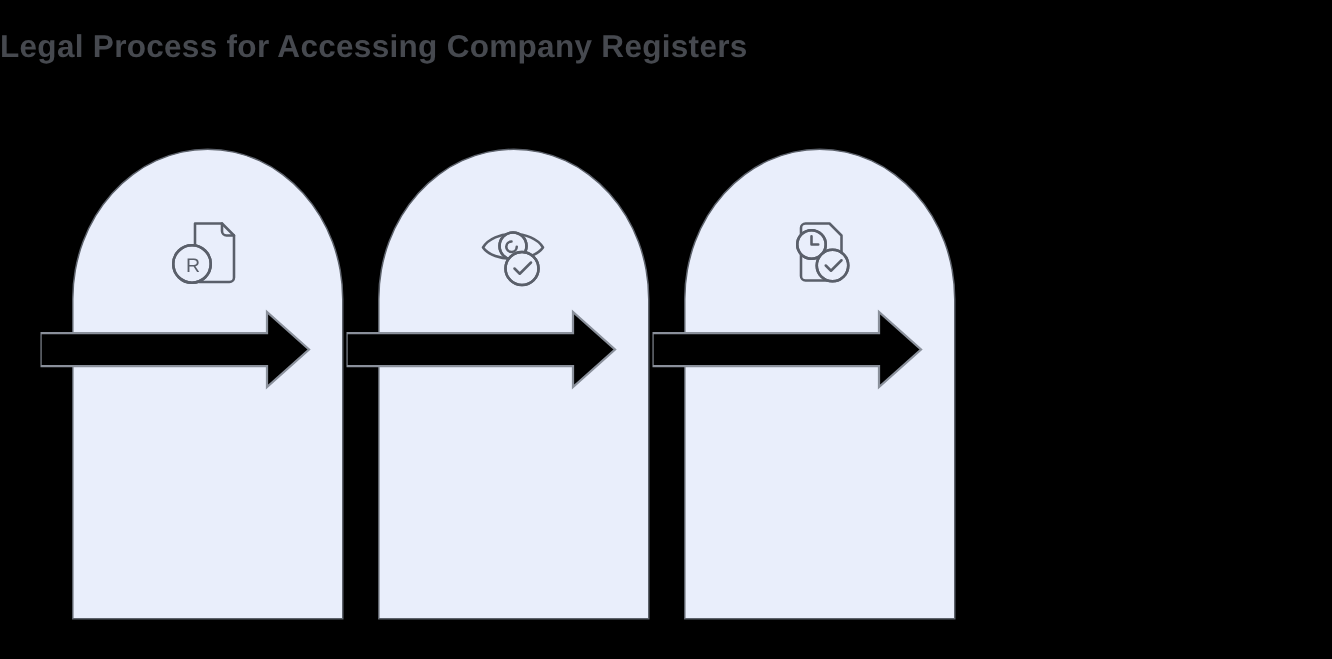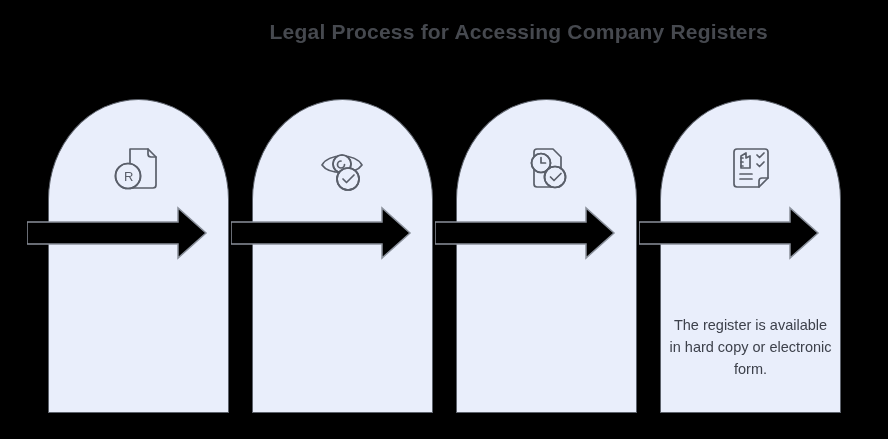--- a/index.html
+++ b/index.html
@@ -1,21 +1,21 @@
 <!DOCTYPE html>
 <html><head>
 <meta charset="utf-8">
 <style>
   html,body{margin:0;padding:0;background:#000;}
   #stage{
     position:relative;width:888px;height:439px;background:#000;overflow:hidden;
     font-family:"Liberation Sans", sans-serif;
   }
   .title{
-    position:absolute;top:20px;left:0;width:768px;text-align:right;
+    position:absolute;top:20px;left:0;width:768px;text-align:left;
     font-size:21px;font-weight:bold;letter-spacing:.2px;color:#46494f;
   }
   .card{
     position:absolute;top:99px;width:181px;height:314px;
     background:#e9eefb;border:1.5px solid #5d626b;box-sizing:border-box;
     border-radius:50% 50% 0 0 / 32% 32% 0 0;
   }
   .card-1{left:48px}.card-2{left:252px}.card-3{left:456px}.card-4{left:660px}
   .icon-wrap{
     position:absolute;top:38px;left:0;width:100%;height:62px;
@@ -83,31 +83,14 @@
         <circle class="mask" cx="37" cy="37" r="10.5"></circle>
         <circle cx="37" cy="37" r="10.5"></circle>
         <path d="M32.5 37 l3.5 3.5 L43 33.5"></path>
       </svg>
     </div>
     <svg class="arrow" viewBox="0 0 202 56">
       <polygon points="0,17 151,17 151,3 179,28 151,53 151,39 0,39"></polygon>
     </svg>
   </div>
 
-  <div class="card card-4">
-    <div class="icon-wrap">
-      <svg width="58" height="58" viewBox="0 0 58 58">
-        <path d="M12 12 a3 3 0 0 1 3 -3 h28 a3 3 0 0 1 3 3 v26 l-9 9 H15 a3 3 0 0 1 -3 -3 z"></path>
-        <path d="M46 38 h-6 a3 3 0 0 0 -3 3 v6"></path>
-        <path d="M19 16 l5 -3 v5 l4 -2 v12 h-9 z"></path>
-        <path d="M19 18 h2 M19 22 h2 M19 26 h2"></path>
-        <path d="M35 15 l2.5 2.5 L42 13"></path>
-        <path d="M35 24 l2.5 2.5 L42 22"></path>
-        <path d="M18 34 h12 M18 39 h12"></path>
-      </svg>
-    </div>
-    <svg class="arrow" viewBox="0 0 202 56">
-      <polygon points="0,17 151,17 151,3 179,28 151,53 151,39 0,39"></polygon>
-    </svg>
-    <div class="card-text">The register is available in hard copy or electronic form.</div>
-  </div>
 
 </div>
 
 </body></html>

